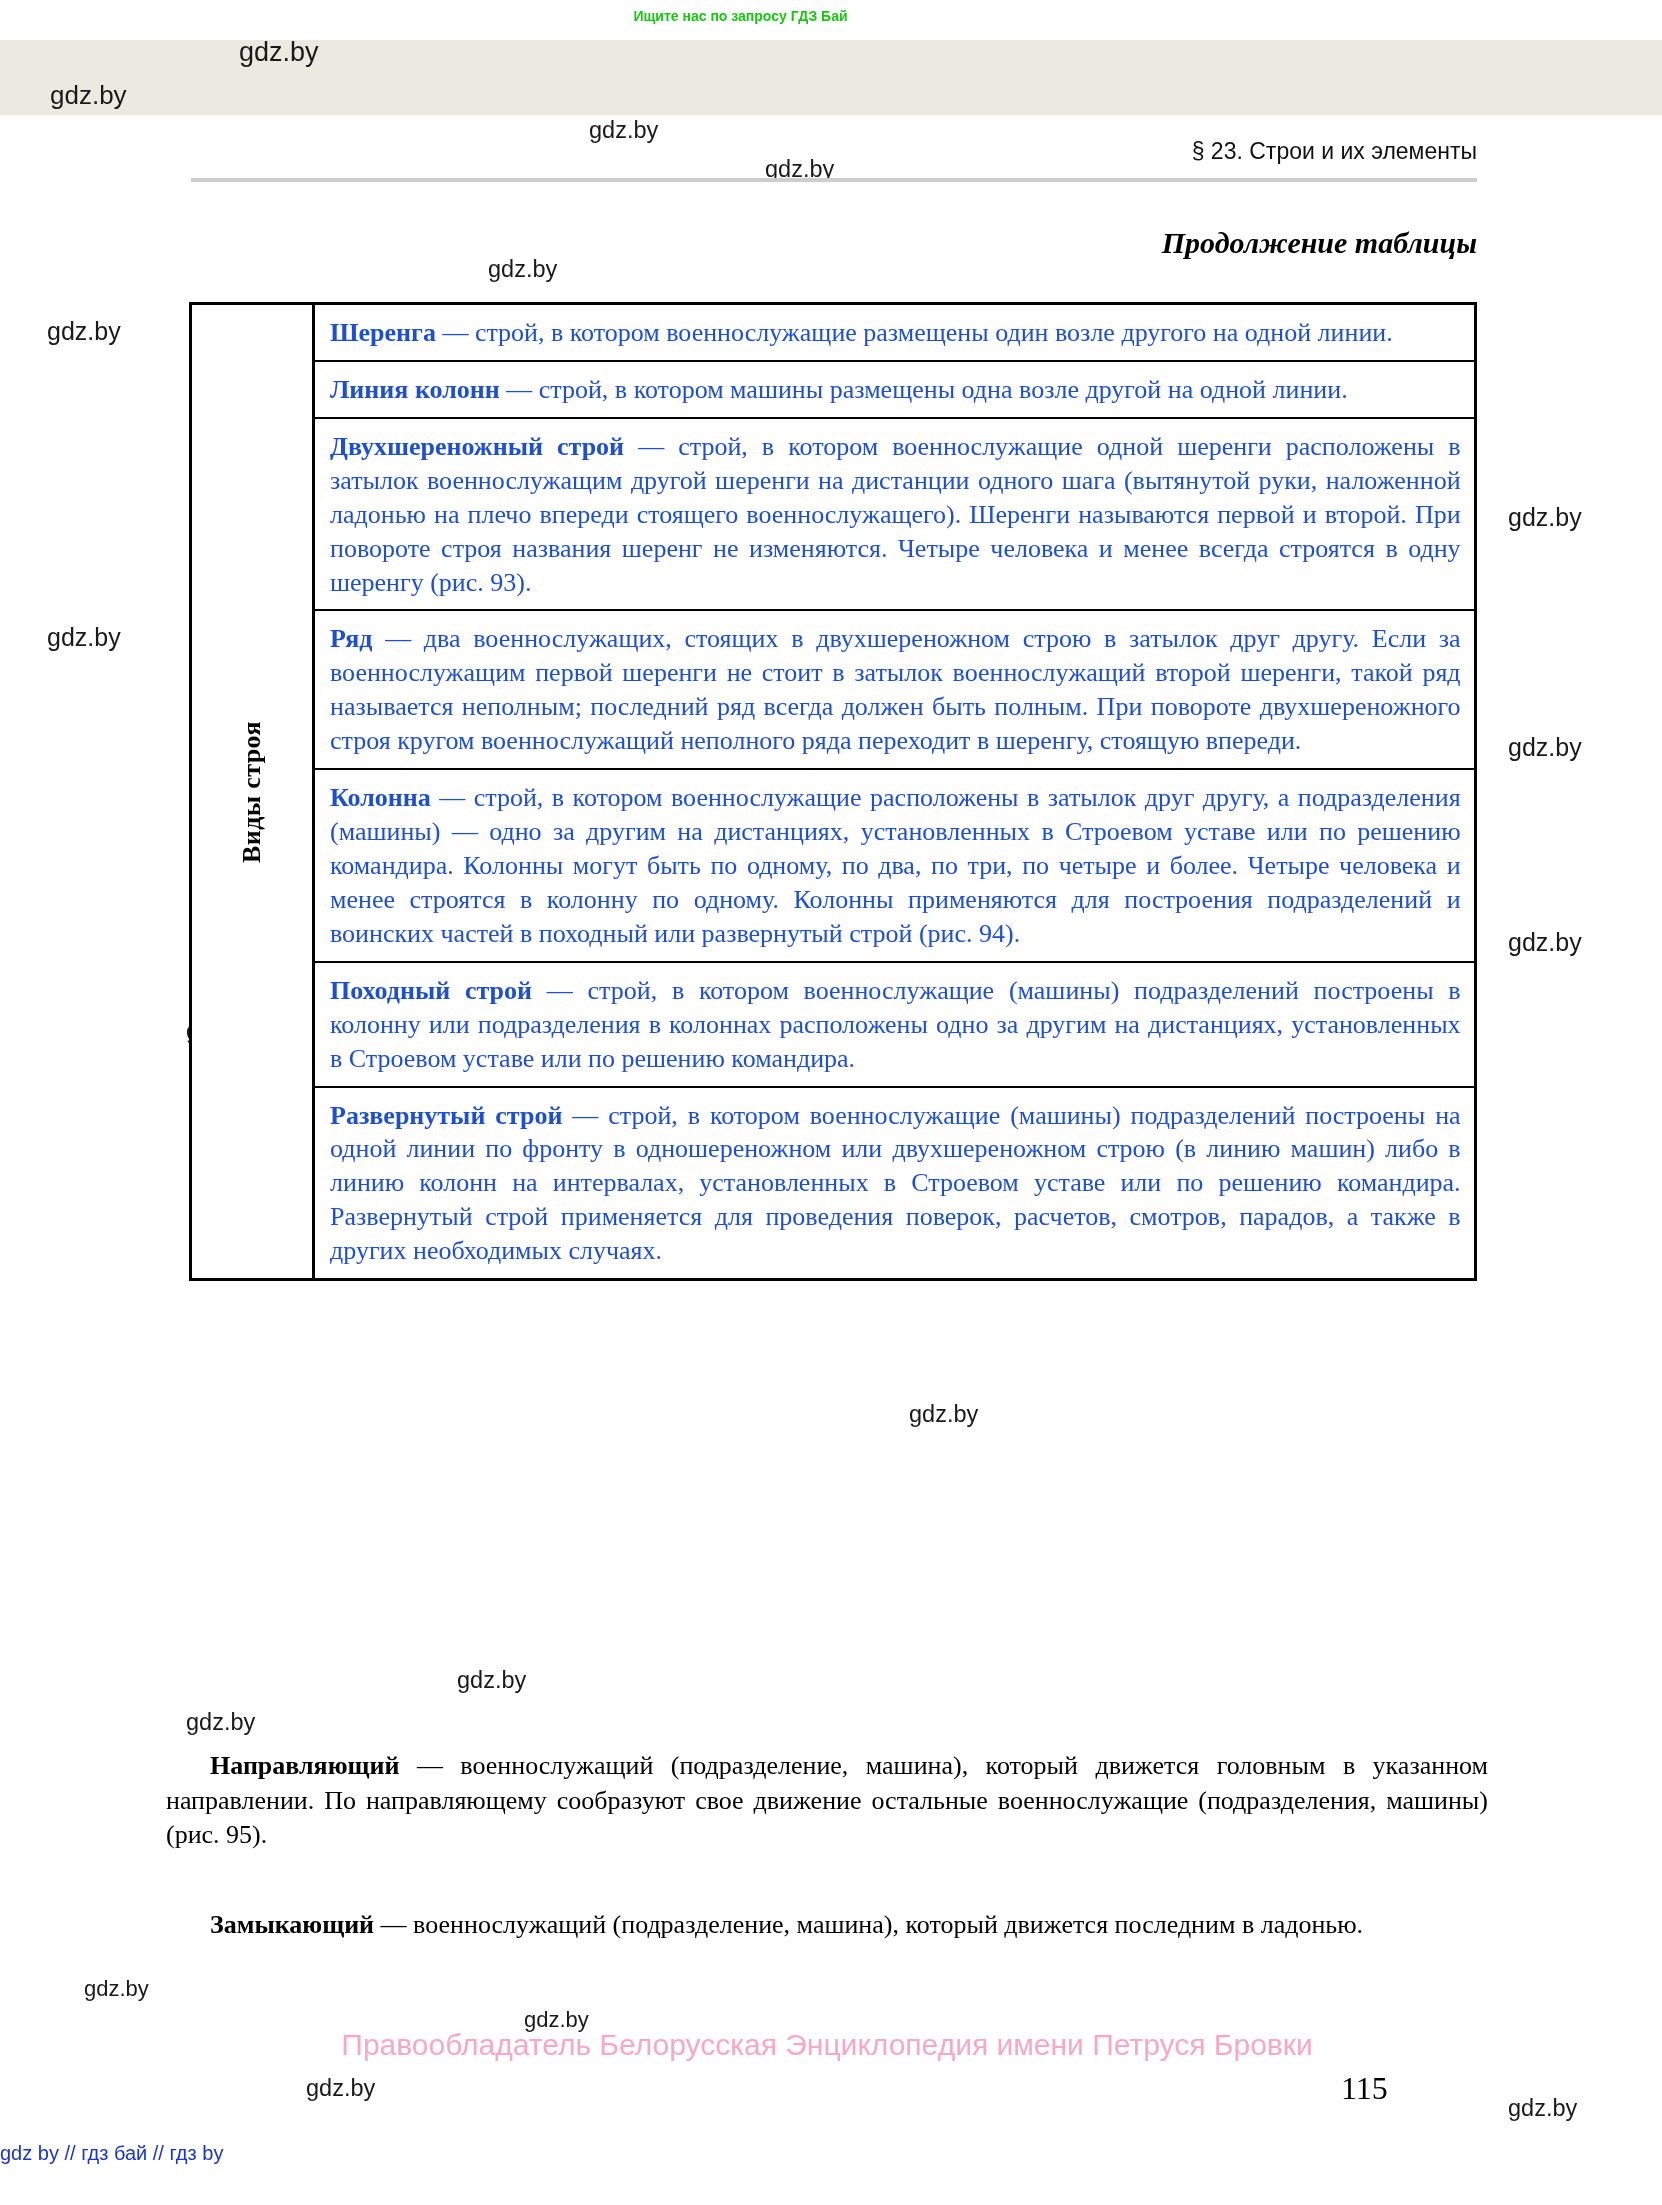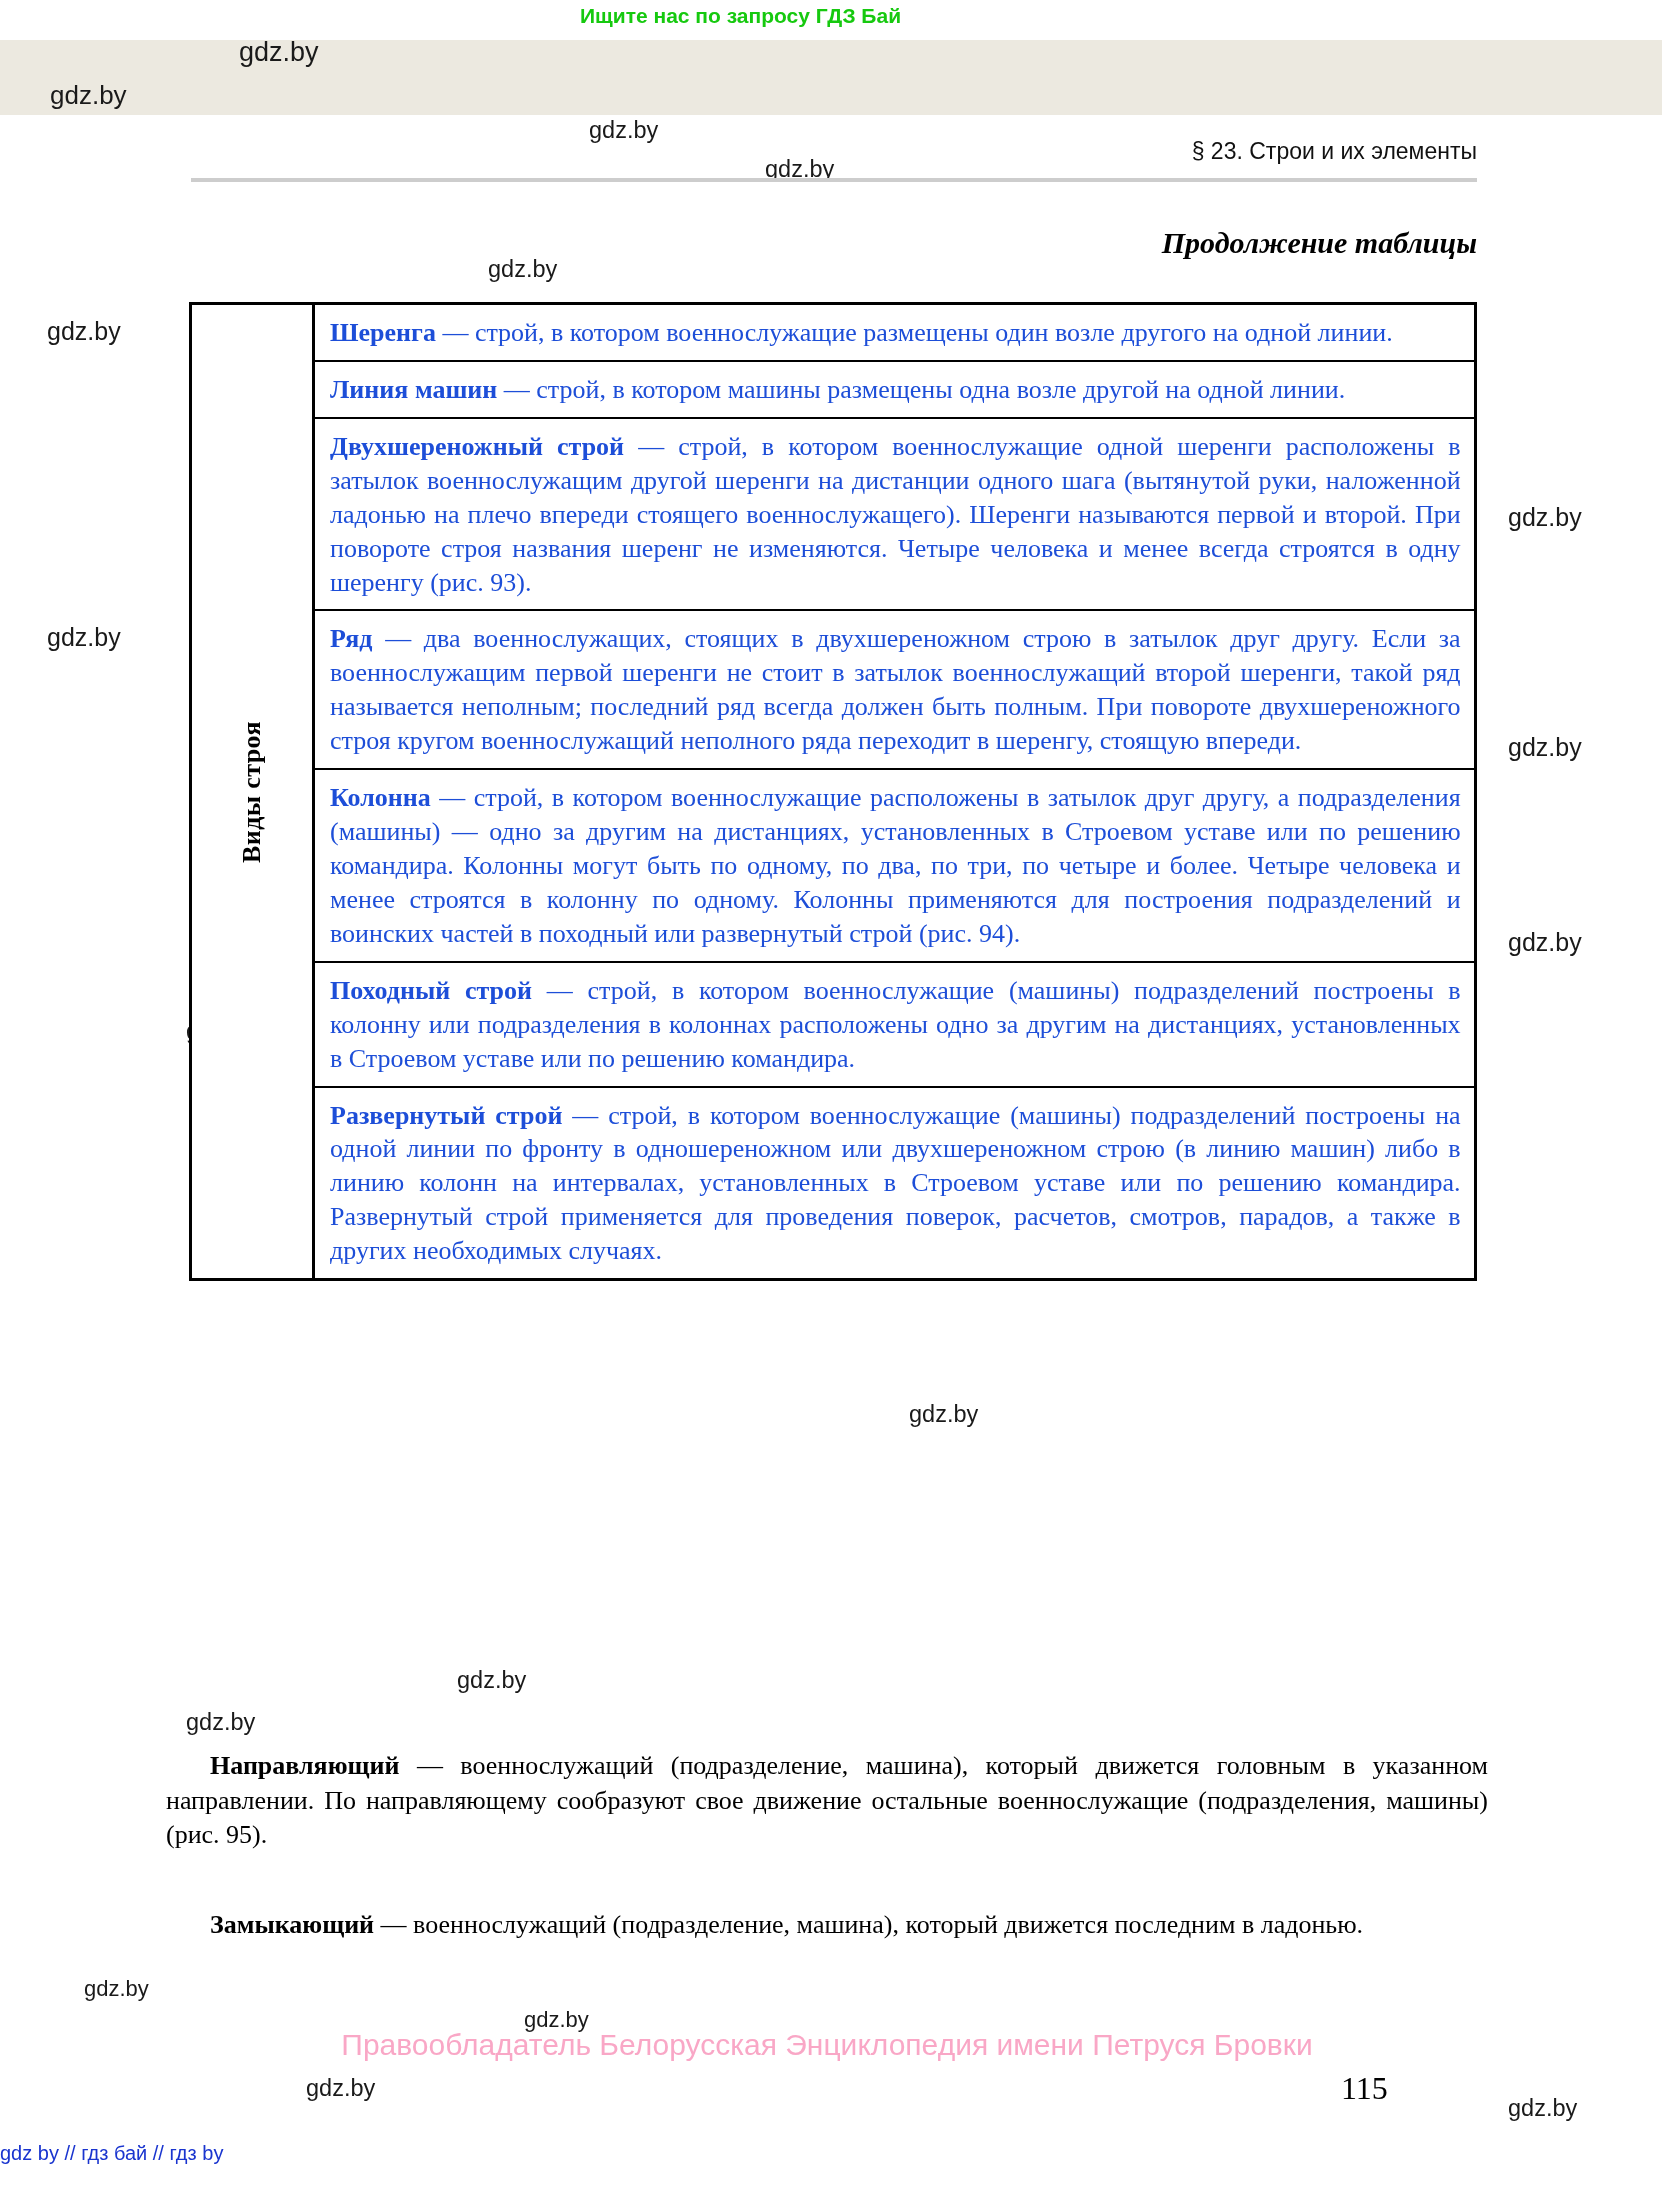--- a/index.html
+++ b/index.html
@@ -16,21 +16,21 @@
   }
 
   
   .promo-bar {
     position: absolute;
     left: 0; top: 0;
     width: 1481px;
     height: 32px;
     text-align: center;
     font-family: "Liberation Sans", sans-serif;
-    font-size: 21px;
+    font-size: 14px;
     font-weight: 700;
     color: #16c90f;
     line-height: 32px;
     white-space: nowrap;
   }
 
   
   .beige-band {
     position: absolute;
     left: 0; top: 40px;
@@ -212,21 +212,21 @@
 <div class="header-rule"></div>
 
 <div class="tbl-caption">Продолжение таблицы</div>
 
 <div class="tbl">
   <div class="tbl-label-col">
     <span class="vlabel">Виды строя</span>
   </div>
   <div class="tbl-body-col">
     <div class="trow"><b>Шеренга</b><span> — строй, в котором военнослужащие размещены один возле другого на одной линии.</span></div>
-    <div class="trow"><b>Линия машин</b><span> — строй, в котором машины размещены одна возле другой на одной линии.</span></div>
+    <div class="trow"><b>Линия колонн</b><span> — строй, в котором машины размещены одна возле другой на одной линии.</span></div>
     <div class="trow"><b>Двухшереножный строй</b><span> — строй, в котором военнослужащие одной шеренги расположены в затылок военнослужащим другой шеренги на дистанции одного шага (вытянутой руки, наложенной ладонью на плечо впереди стоящего военнослужащего). Шеренги называются первой и второй. При повороте строя названия шеренг не изменяются. Четыре человека и менее всегда строятся в одну шеренгу (рис. 93).</span></div>
     <div class="trow"><b>Ряд</b><span> — два военнослужащих, стоящих в двухшереножном строю в затылок друг другу. Если за военнослужащим первой шеренги не стоит в затылок военнослужащий второй шеренги, такой ряд называется неполным; последний ряд всегда должен быть полным. При повороте двухшереножного строя кругом военнослужащий неполного ряда переходит в шеренгу, стоящую впереди.</span></div>
     <div class="trow"><b>Колонна</b><span> — строй, в котором военнослужащие расположены в затылок друг другу, а подразделения (машины) — одно за другим на дистанциях, установленных в Строевом уставе или по решению командира. Колонны могут быть по одному, по два, по три, по четыре и более. Четыре человека и менее строятся в колонну по одному. Колонны применяются для построения подразделений и воинских частей в походный или развернутый строй (рис. 94).</span></div>
     <div class="trow"><b>Походный строй</b><span> — строй, в котором военнослужащие (машины) подразделений построены в колонну или подразделения в колоннах расположены одно за другим на дистанциях, установленных в Строевом уставе или по решению командира.</span></div>
     <div class="trow"><b>Развернутый строй</b><span> — строй, в котором военнослужащие (машины) подразделений построены на одной линии по фронту в одношереножном или двухшереножном строю (в линию машин) либо в линию колонн на интервалах, установленных в Строевом уставе или по решению командира. Развернутый строй применяется для проведения поверок, расчетов, смотров, парадов, а также в других необходимых случаях.</span></div>
   </div>
 </div>
 
 <div class="para" id="para0" style="top:1749px;"><b>Направляющий</b><span> — военнослужащий (подразделение, машина), который движется головным в указанном направлении. По направляющему сообразуют свое движение остальные военнослужащие (подразделения, машины) (рис. 95).</span></div>
 <div class="para" id="para1" style="top:1908px;"><b>Замыкающий</b><span> — военнослужащий (подразделение, машина), который движется последним в ладонью.</span></div>

